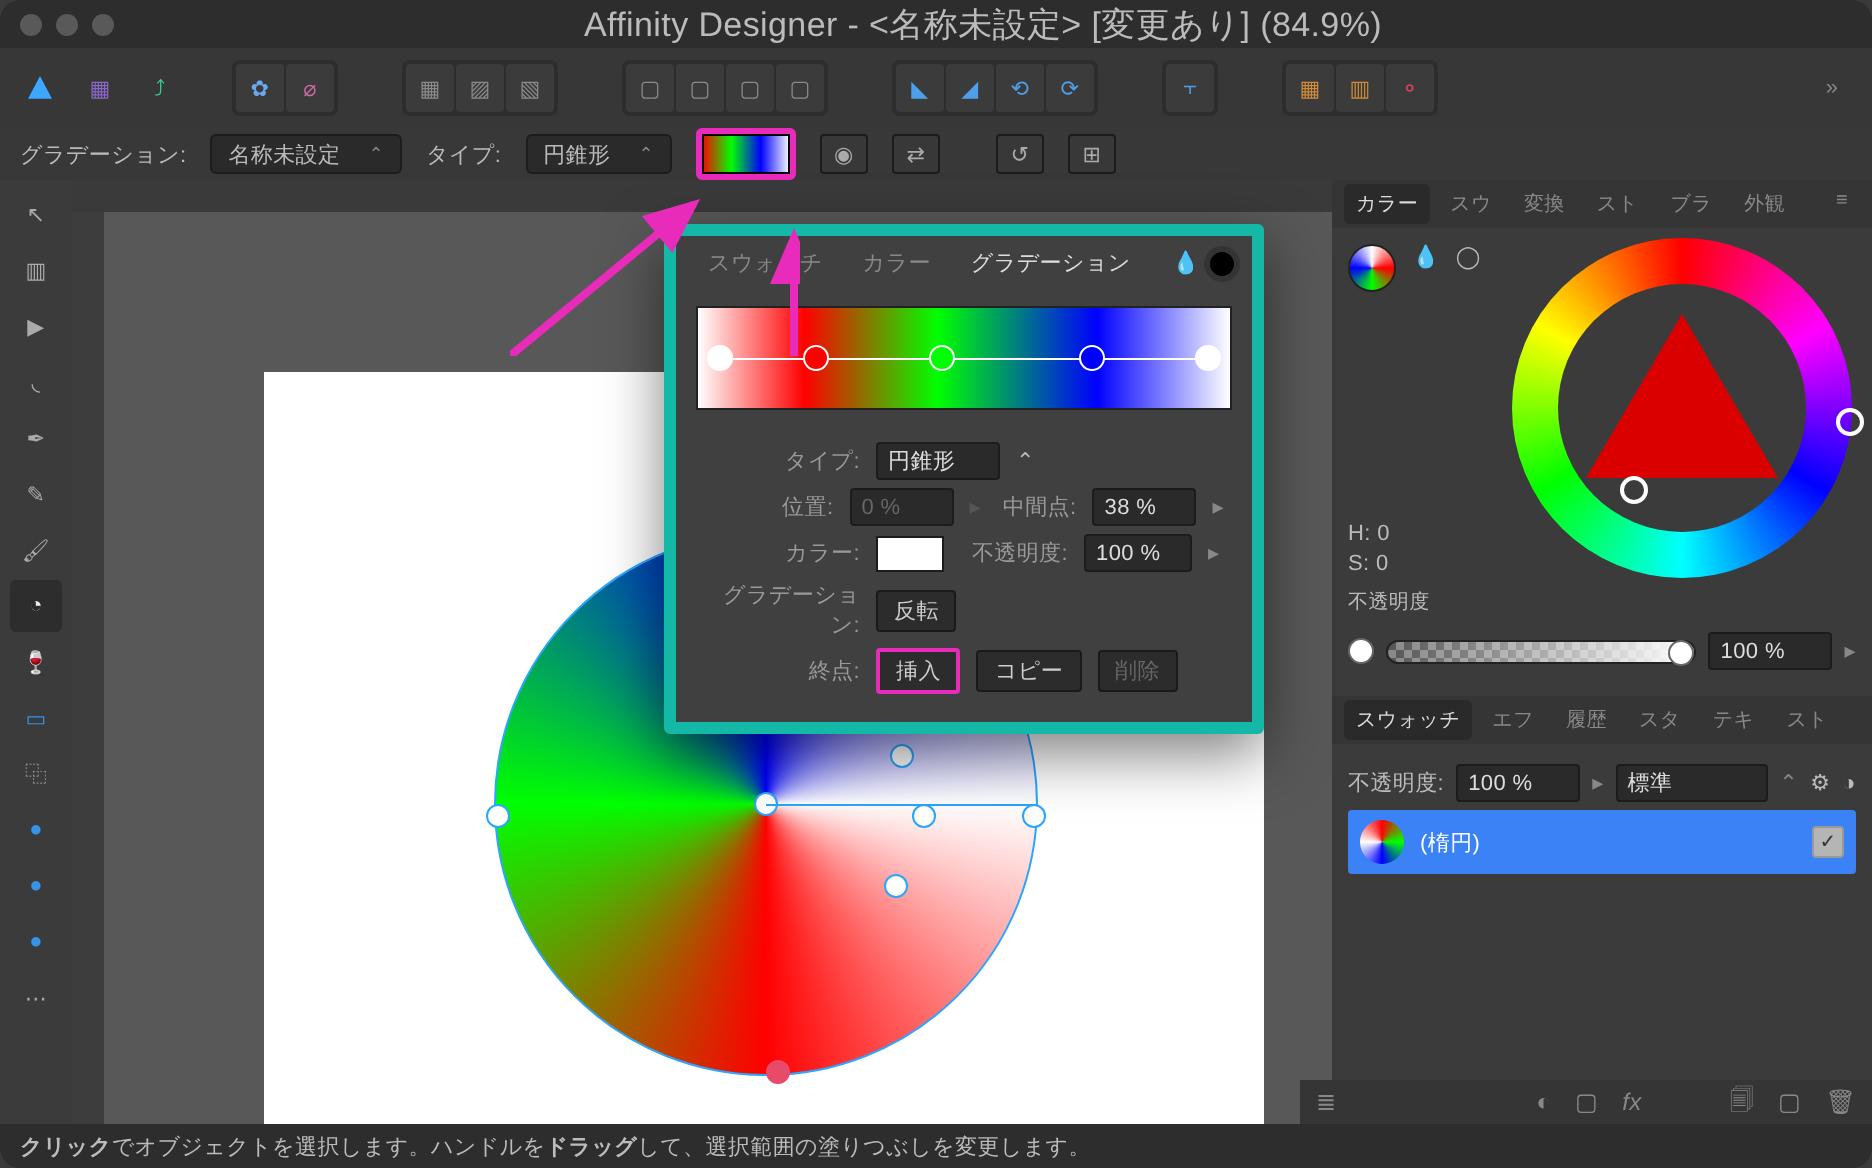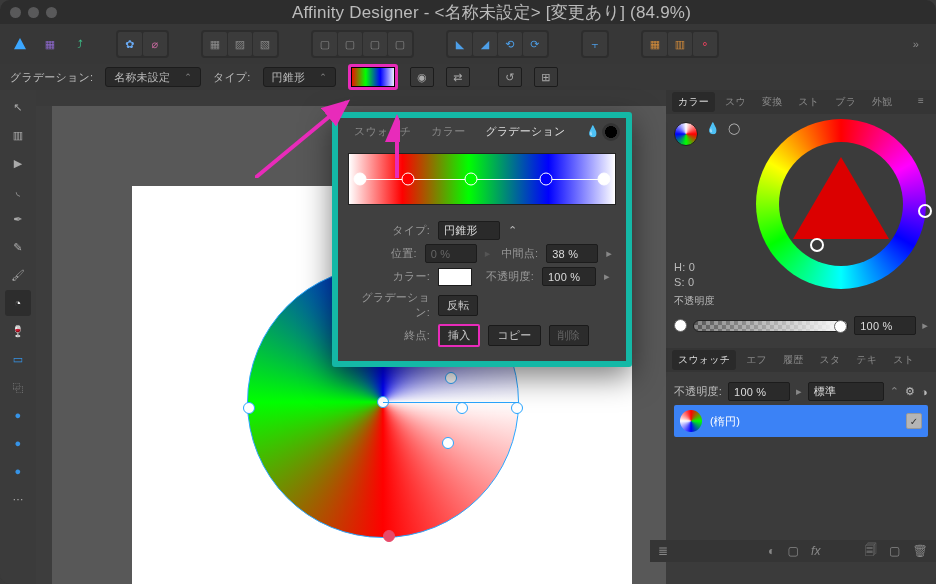--- a/index.html
+++ b/index.html
@@ -247,20 +247,23 @@
     <div style="flex:1"></div>
     <span>◐</span>
     <span>▢</span>
     <span style="font-style:italic">fx</span>
     <div style="width:20px"></div>
     <span>🗐</span>
     <span>▢</span>
     <span>🗑</span>
   </div>
 
+  <div class="footer">
+    <span><b>クリック</b>でオブジェクトを選択します。ハンドルを<b>ドラッグ</b>して、選択範囲の塗りつぶしを変更します。</span>
+  </div>
 
   <div class="popover">
     <div class="ptabs">
       <div class="ptab">スウォッチ</div>
       <div class="ptab">カラー</div>
       <div class="ptab act">グラデーション</div>
       <div class="ptools">
         <span>💧</span>
         <span style="width:18px;height:18px;border-radius:50%;background:radial-gradient(circle,#000 46%,#333 48%);display:inline-block"></span>
       </div>

